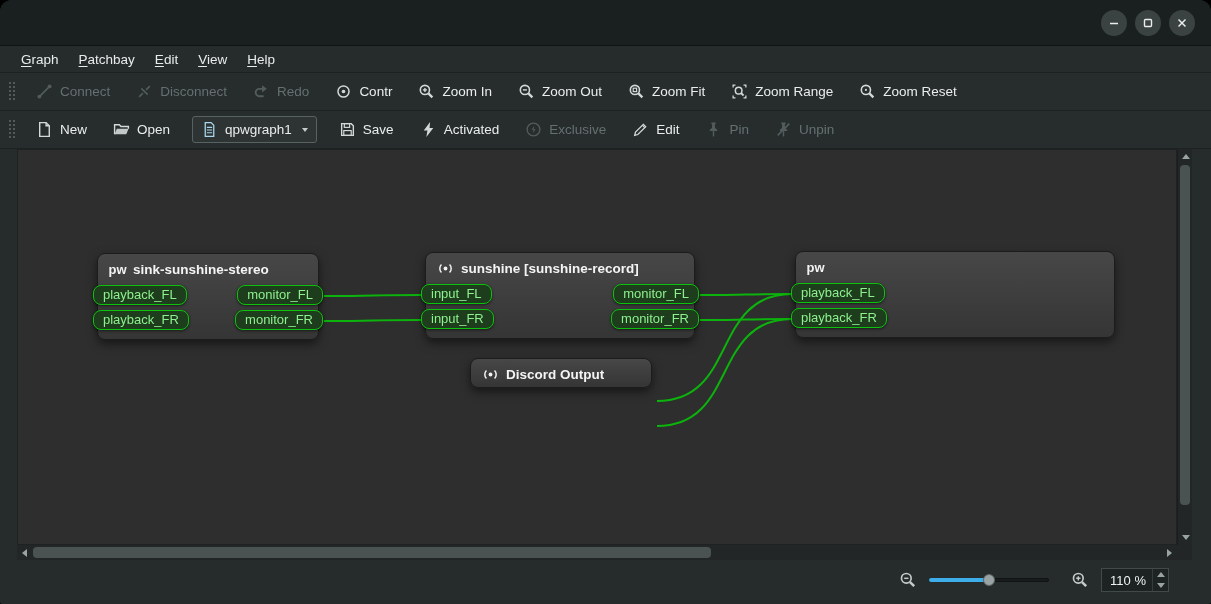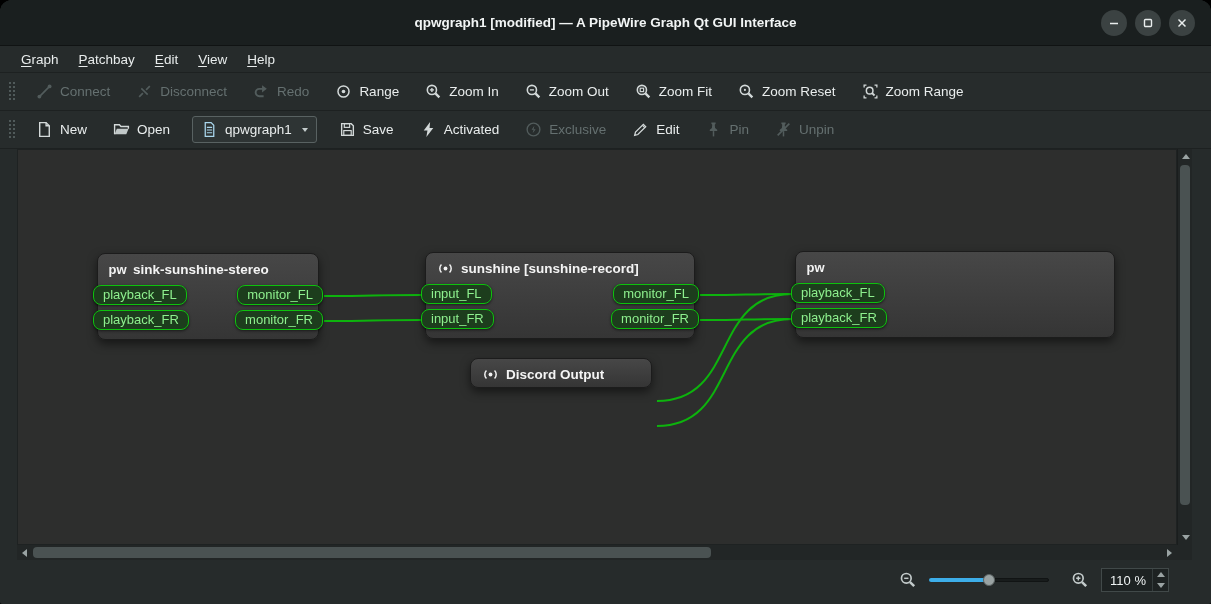--- a/index.html
+++ b/index.html
@@ -103,21 +103,20 @@
   .spin-val { flex:1; font-size:13px; display:flex; align-items:center; padding:0 6px 0 8px; }
   .spin-btns { display:flex; flex-direction:column; width:16px; border-left:1px solid #343c3c; }
   .spin-btns > div { flex:1; display:flex; align-items:center; justify-content:center; }
 </style>
 </head>
 <body>
 
 <div class="window" data-name="app-window">
 
   <div class="titlebar" data-name="title-bar">
-    <div class="title" data-name="window-title">qpwgraph1 [modified] — A PipeWire Graph Qt GUI Interface</div>
     <div class="win-controls" data-name="window-controls">
         <div class="wbtn" data-name="minimize-button">
           <span data-name="minimize-icon" style="display:inline-flex;width:16px;height:16px">
             <svg viewBox="0 0 16 16" width="100%" height="100%">
               <line x1="4" y1="8.5" x2="12" y2="8.5" stroke="currentColor" stroke-width="1.5"></line>
             </svg>
           </span>
         </div>
         <div class="wbtn" data-name="maximize-button">
           <span data-name="maximize-icon" style="display:inline-flex;width:16px;height:16px">
@@ -177,21 +176,21 @@
           </span>
           <span>Redo</span>
         </div>
         <div class="tb-btn" data-name="center-button">
           <span class="ticon" data-name="center-icon">
             <svg viewBox="0 0 16 16" width="100%" height="100%">
               <circle cx="8" cy="8" r="5.2" fill="none" stroke="currentColor" stroke-width="1.4"></circle>
               <circle cx="8" cy="8" r="1.7" fill="currentColor"></circle>
             </svg>
           </span>
-          <span>Range</span>
+          <span>Contr</span>
         </div>
         <div class="tb-btn" data-name="zoom-in-button">
           <span class="ticon" data-name="zoom-in-icon">
             <svg viewBox="0 0 16 16" width="100%" height="100%">
               <circle cx="6.5" cy="6.5" r="4.3" fill="none" stroke="currentColor" stroke-width="1.5"></circle>
               <line x1="9.8" y1="9.8" x2="13.5" y2="13.5" stroke="currentColor" stroke-width="2.2"></line>
               <line x1="4.6" y1="6.5" x2="8.4" y2="6.5" stroke="currentColor" stroke-width="1.3"></line>
               <line x1="6.5" y1="4.6" x2="6.5" y2="8.4" stroke="currentColor" stroke-width="1.3"></line>
             </svg>
           </span>
@@ -210,39 +209,39 @@
         <div class="tb-btn" data-name="zoom-fit-button">
           <span class="ticon" data-name="zoom-fit-icon">
             <svg viewBox="0 0 16 16" width="100%" height="100%">
               <circle cx="6.5" cy="6.5" r="4.3" fill="none" stroke="currentColor" stroke-width="1.5"></circle>
               <line x1="9.8" y1="9.8" x2="13.5" y2="13.5" stroke="currentColor" stroke-width="2.2"></line>
               <rect x="4.9" y="4.9" width="3.2" height="3.2" fill="none" stroke="currentColor" stroke-width="1.1"></rect>
             </svg>
           </span>
           <span>Zoom Fit</span>
         </div>
+        <div class="tb-btn" data-name="zoom-range-button">
+          <span class="ticon" data-name="zoom-range-icon">
+            <svg viewBox="0 0 16 16" width="100%" height="100%">
+              <path d="M2 4.2 V2 h2.2 M11.8 2 H14 v2.2 M14 11.8 V14 h-2.2 M4.2 14 H2 v-2.2" fill="none" stroke="currentColor" stroke-width="1.2"></path>
+              <circle cx="7.2" cy="7.2" r="3.1" fill="none" stroke="currentColor" stroke-width="1.4"></circle>
+              <line x1="9.5" y1="9.5" x2="11.8" y2="11.8" stroke="currentColor" stroke-width="1.8"></line>
+            </svg>
+          </span>
+          <span>Zoom Range</span>
+        </div>
         <div class="tb-btn" data-name="zoom-reset-button">
           <span class="ticon" data-name="zoom-reset-icon">
             <svg viewBox="0 0 16 16" width="100%" height="100%">
               <circle cx="6.5" cy="6.5" r="4.3" fill="none" stroke="currentColor" stroke-width="1.5"></circle>
               <line x1="9.8" y1="9.8" x2="13.5" y2="13.5" stroke="currentColor" stroke-width="2.2"></line>
               <circle cx="6.5" cy="6.5" r="1" fill="currentColor"></circle>
             </svg>
           </span>
           <span>Zoom Reset</span>
-        </div>
-        <div class="tb-btn" data-name="zoom-range-button">
-          <span class="ticon" data-name="zoom-range-icon">
-            <svg viewBox="0 0 16 16" width="100%" height="100%">
-              <path d="M2 4.2 V2 h2.2 M11.8 2 H14 v2.2 M14 11.8 V14 h-2.2 M4.2 14 H2 v-2.2" fill="none" stroke="currentColor" stroke-width="1.2"></path>
-              <circle cx="7.2" cy="7.2" r="3.1" fill="none" stroke="currentColor" stroke-width="1.4"></circle>
-              <line x1="9.5" y1="9.5" x2="11.8" y2="11.8" stroke="currentColor" stroke-width="1.8"></line>
-            </svg>
-          </span>
-          <span>Zoom Range</span>
         </div>
       </div>
   </div>
 
   <div class="toolbar" data-name="toolbar-patchbay">
     <div class="tb-handle" data-name="toolbar-drag-handle"></div>
     <div style="display:flex;align-items:center;gap:10px">
         <div class="tb-btn" data-name="new-button">
           <span class="ticon" data-name="new-icon">
             <svg viewBox="0 0 16 16" width="100%" height="100%">

